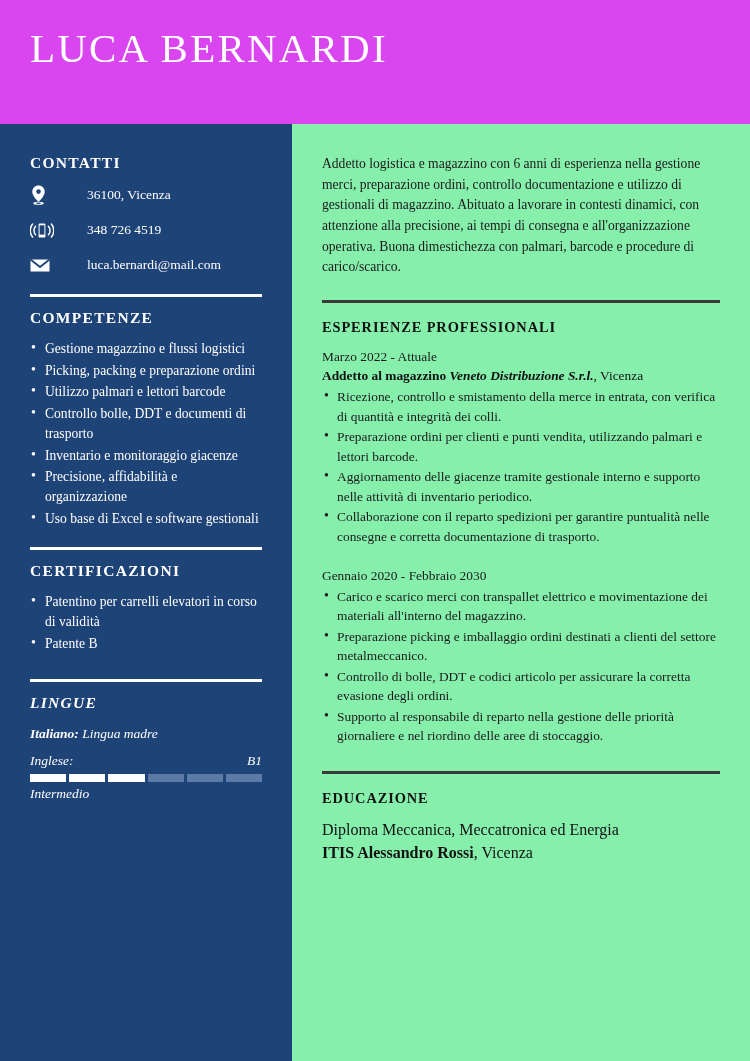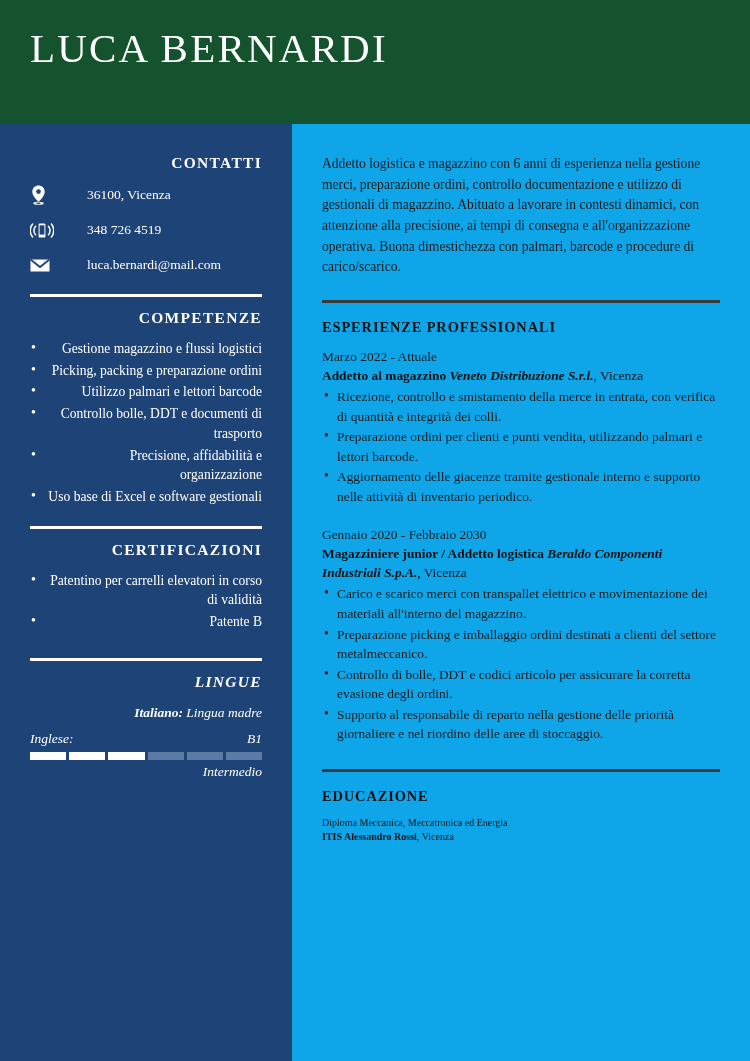--- a/index.html
+++ b/index.html
@@ -15,21 +15,21 @@
     overflow: hidden;
     font-family: "Liberation Serif", "DejaVu Serif", serif;
   }
 
   
   .header {
     position: absolute;
     top: 0; left: 0;
     width: 750px;
     height: 124px;
-    background: #14532d;
+    background: #d946ef;
     box-sizing: border-box;
   }
   .header-name {
     position: absolute;
     left: 30px;
     top: 26px;
     color: #ffffff;
     font-size: 41px;
     letter-spacing: 2.2px;
     font-weight: normal;
@@ -40,21 +40,20 @@
   
   .sidebar {
     position: absolute;
     top: 124px; left: 0;
     width: 292px;
     height: 937px;
     background: #1e4377;
     box-sizing: border-box;
     padding: 0 30px;
     color: #ffffff;
-    text-align: right;
   }
   .side-section { margin: 0; }
   .side-divider {
     height: 3px;
     background: #ffffff;
     margin: 0 0 12px 0;
   }
   .side-heading {
     font-size: 15.5px;
     font-weight: bold;
@@ -138,21 +137,21 @@
     line-height: 1.3;
   }
 
   
   .main {
     position: absolute;
     top: 124px;
     left: 292px;
     width: 458px;
     height: 937px;
-    background: #0ea5e9;
+    background: #86efac;
     box-sizing: border-box;
     padding: 30px 30px 0 30px;
     color: #1a1a1a;
   }
   .summary {
     font-size: 13.6px;
     line-height: 1.52;
     color: #1a1a1a;
     margin: 0;
   }
@@ -199,21 +198,21 @@
     color: #1a1a1a;
   }
   ul.job-list li::before {
     content: "\2022";
     position: absolute;
     left: 2px;
     top: -1px;
     font-size: 14px;
   }
   .edu-line {
-    font-size: 10px;
+    font-size: 16px;
     line-height: 1.44;
     color: #111111;
   }
   .edu-line .school { font-weight: bold; }
   .edu-line .loc { font-weight: normal; }
 </style>
 </head>
 <body>
 
 <div class="page">
@@ -265,20 +264,21 @@
     </div>
 
     <div class="side-section" style="margin-top:18px;">
       <div class="side-divider"></div>
       <div class="side-heading">COMPETENZE</div>
       <ul class="side-list">
         <li>Gestione magazzino e flussi logistici</li>
         <li>Picking, packing e preparazione ordini</li>
         <li>Utilizzo palmari e lettori barcode</li>
         <li>Controllo bolle, DDT e documenti di trasporto</li>
+        <li>Inventario e monitoraggio giacenze</li>
         <li>Precisione, affidabilità e organizzazione</li>
         <li>Uso base di Excel e software gestionali</li>
       </ul>
     </div>
 
     <div class="side-section" style="margin-top:19px;">
       <div class="side-divider"></div>
       <div class="side-heading">CERTIFICAZIONI</div>
       <ul class="side-list">
         <li>Patentino per carrelli elevatori in corso di validità</li>
@@ -324,29 +324,26 @@
       <div class="job">
         <div class="job-dates">Marzo 2022 - Attuale</div>
         <div class="job-title">
           <span class="role">Addetto al magazzino</span>
           <span class="org">Veneto Distribuzione S.r.l.</span><span class="loc">, Vicenza</span>
         </div>
         <ul class="job-list">
           <li>Ricezione, controllo e smistamento della merce in entrata, con verifica di quantità e integrità dei colli.</li>
           <li>Preparazione ordini per clienti e punti vendita, utilizzando palmari e lettori barcode.</li>
           <li>Aggiornamento delle giacenze tramite gestionale interno e supporto nelle attività di inventario periodico.</li>
+          <li>Collaborazione con il reparto spedizioni per garantire puntualità nelle consegne e corretta documentazione di trasporto.</li>
         </ul>
       </div>
 
       <div class="job">
         <div class="job-dates">Gennaio 2020 - Febbraio 2030</div>
-        <div class="job-title">
-          <span class="role">Magazziniere junior / Addetto logistica</span>
-          <span class="org">Beraldo Componenti Industriali S.p.A.</span><span class="loc">, Vicenza</span>
-        </div>
         <ul class="job-list">
           <li>Carico e scarico merci con transpallet elettrico e movimentazione dei materiali all'interno del magazzino.</li>
           <li>Preparazione picking e imballaggio ordini destinati a clienti del settore metalmeccanico.</li>
           <li>Controllo di bolle, DDT e codici articolo per assicurare la corretta evasione degli ordini.</li>
           <li>Supporto al responsabile di reparto nella gestione delle priorità giornaliere e nel riordino delle aree di stoccaggio.</li>
         </ul>
       </div>
     </div>
 
     <div class="main-section" style="margin-top:25px;">

